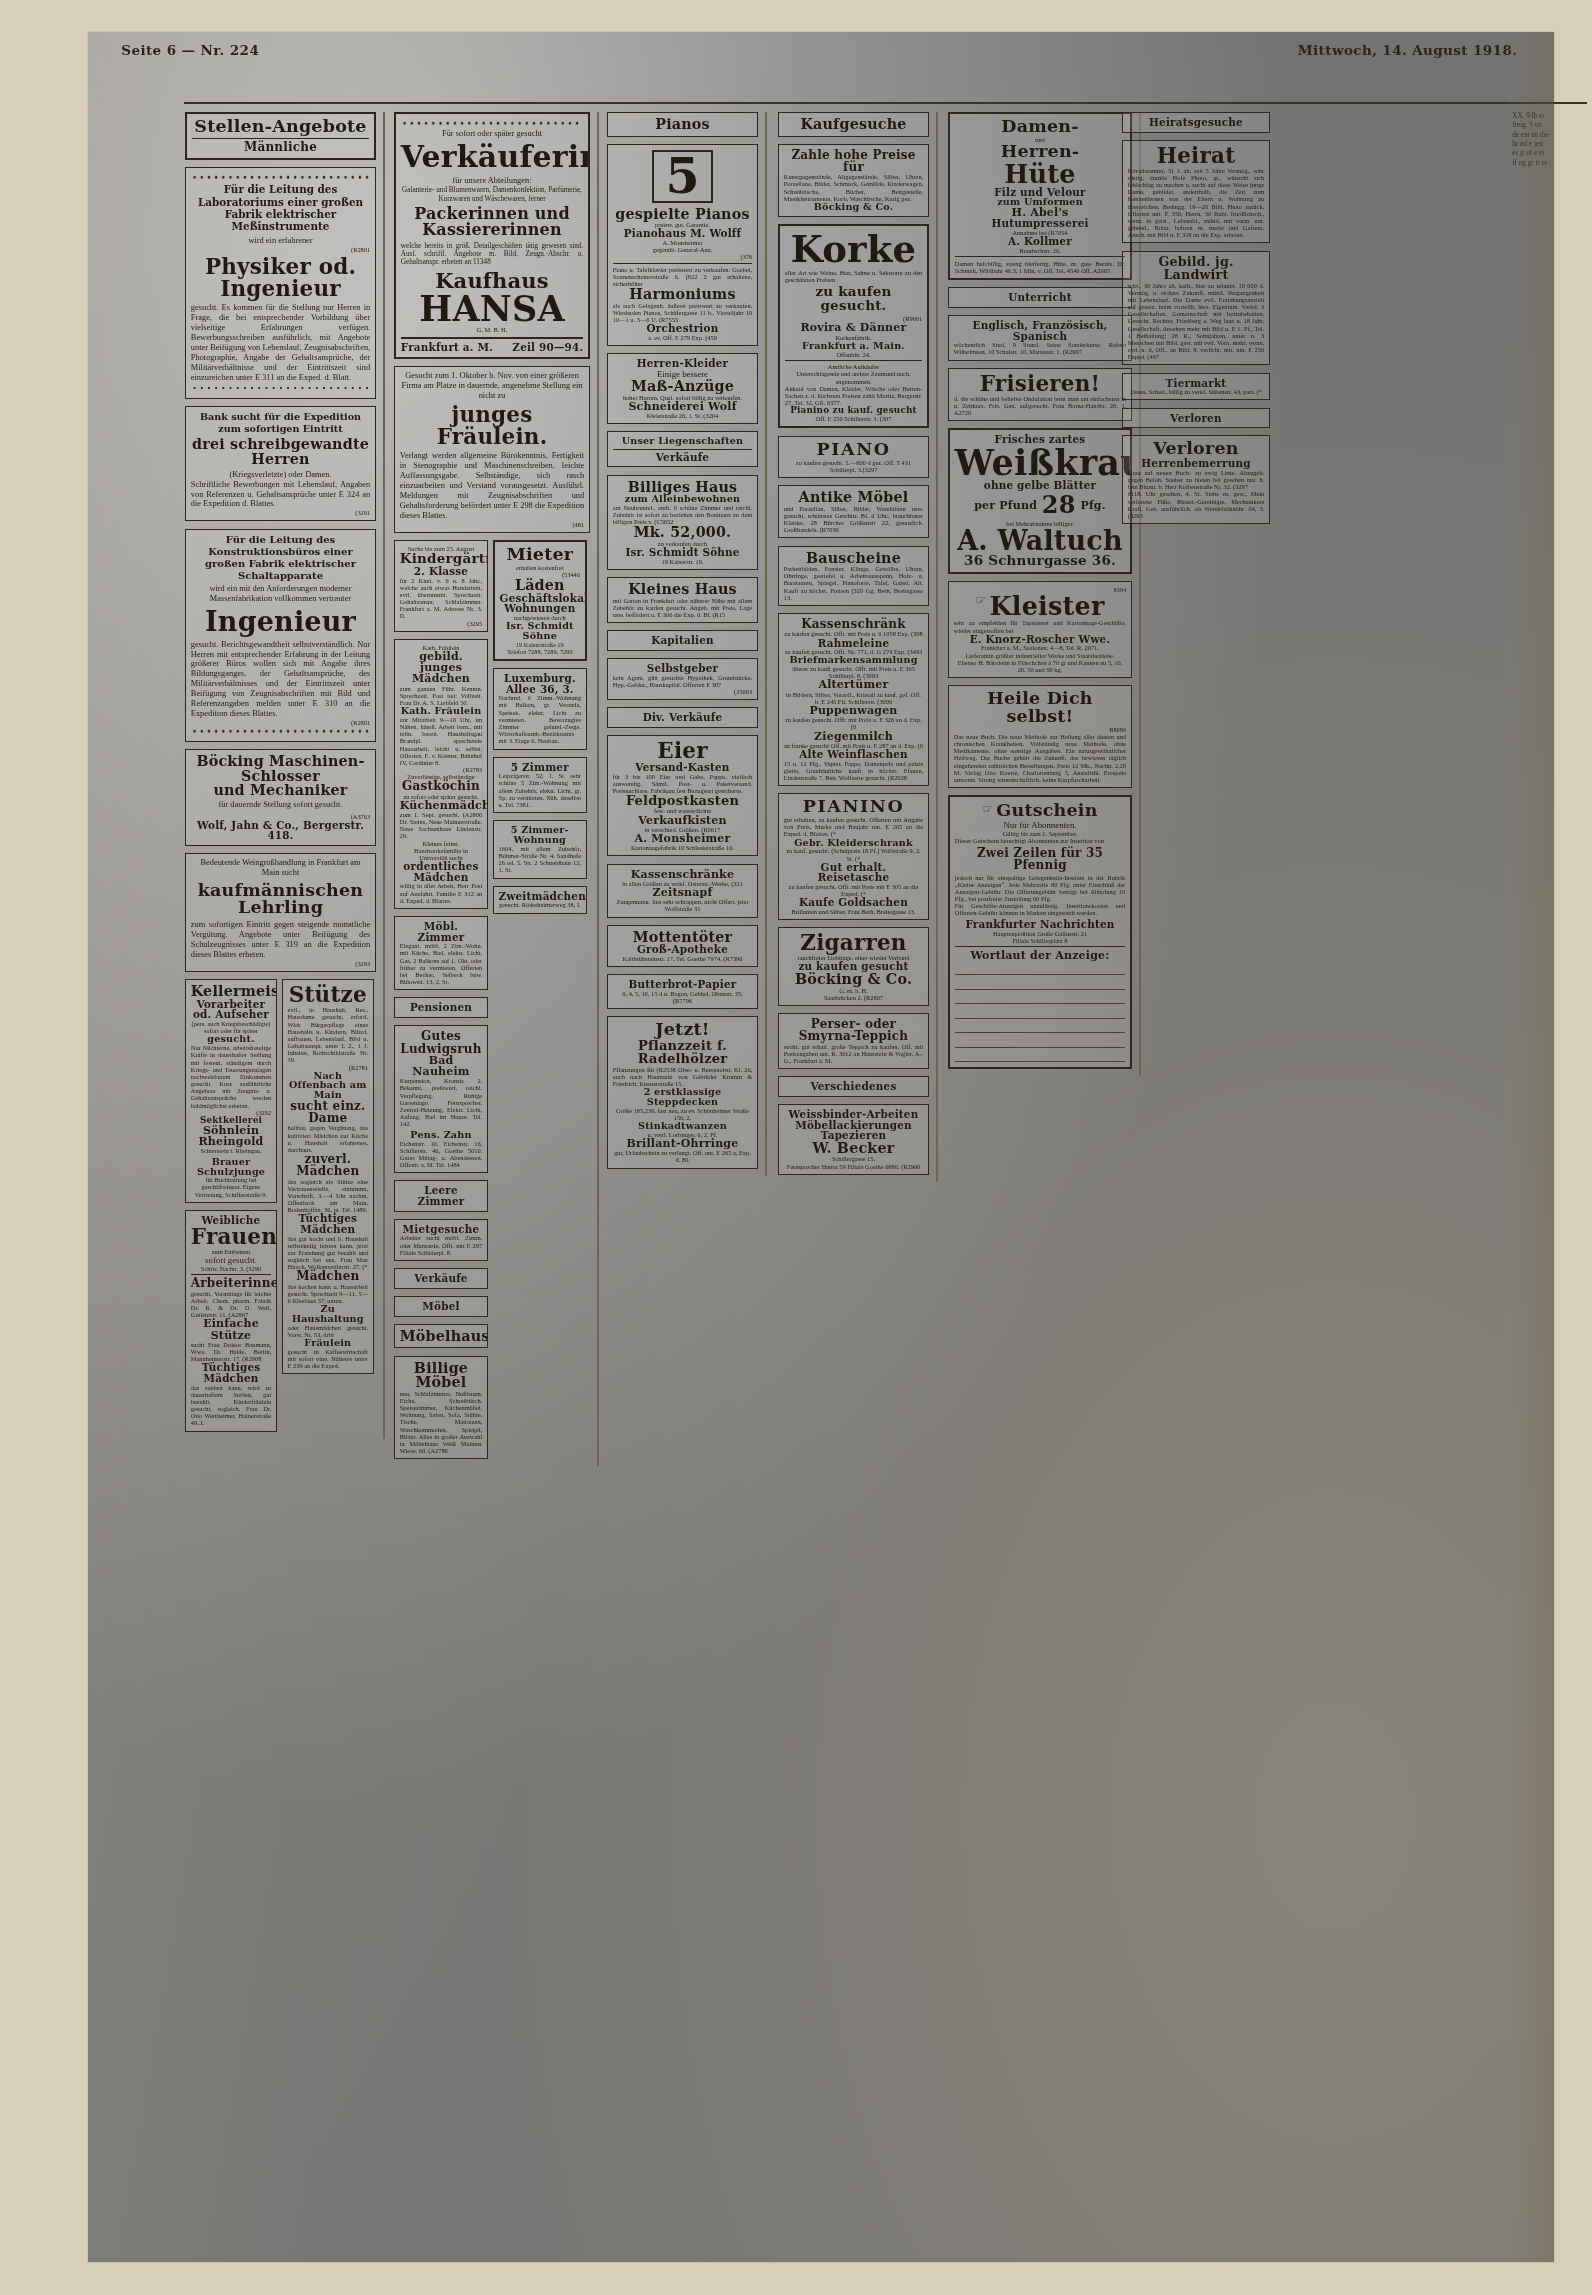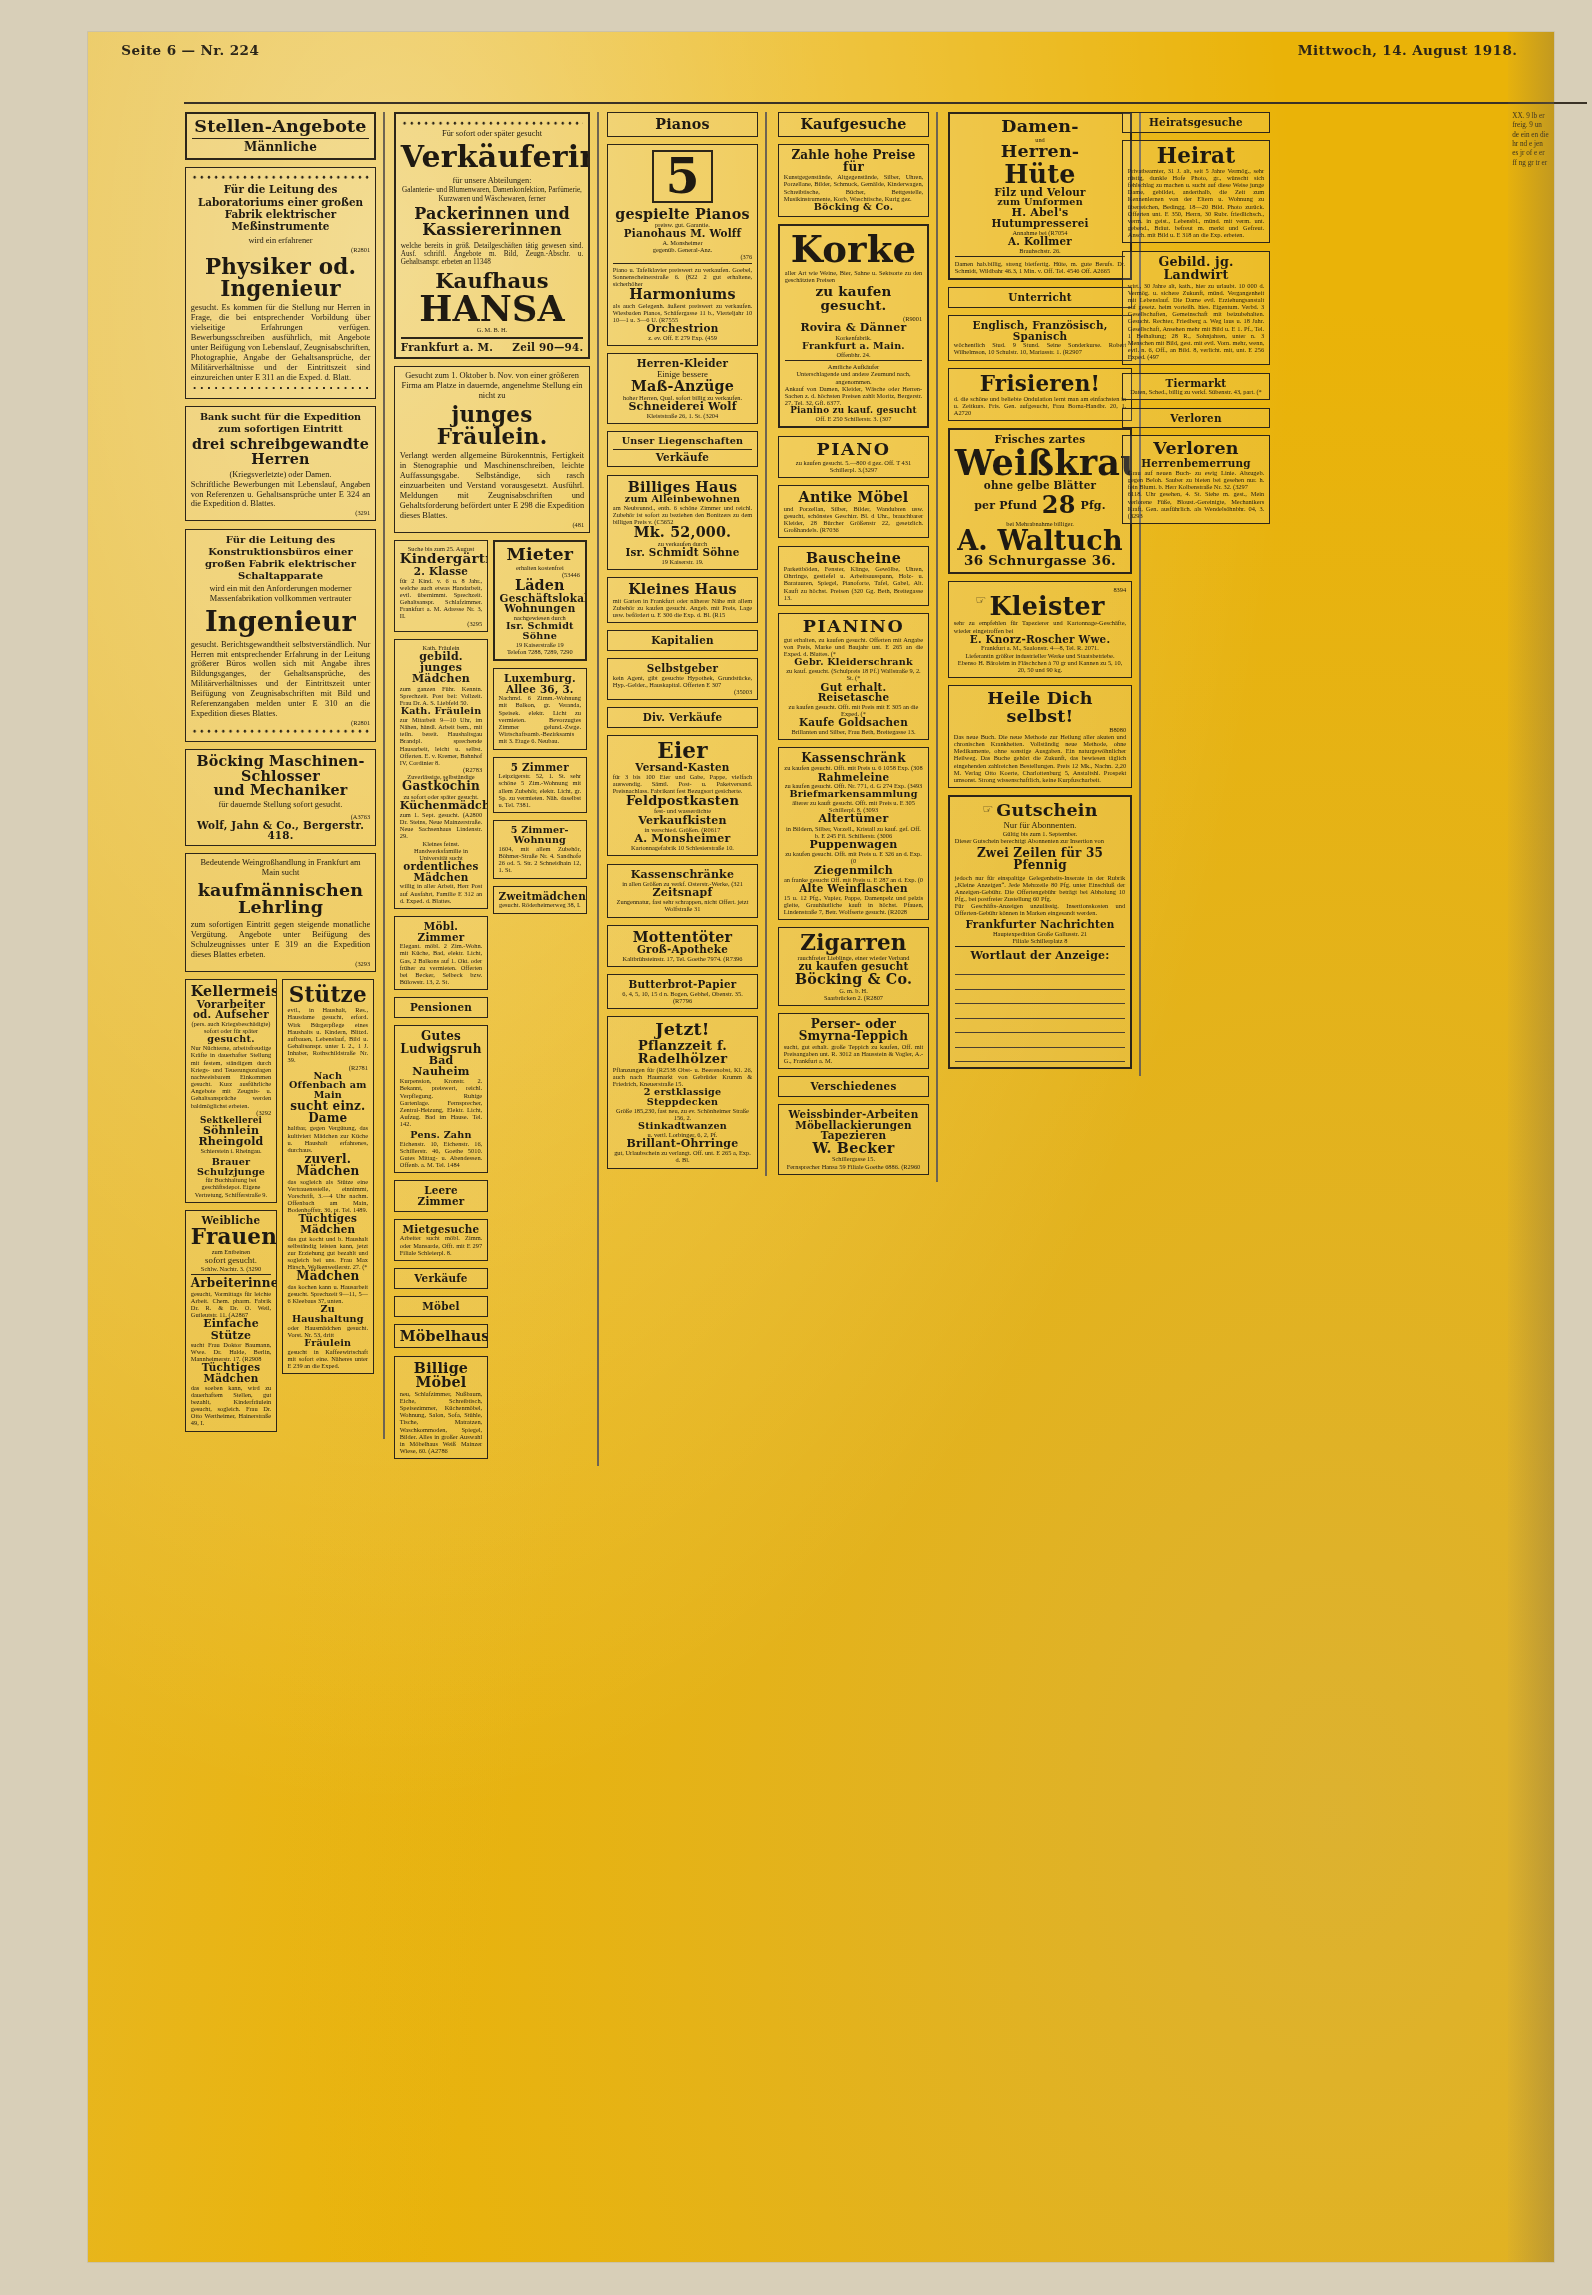--- a/index.html
+++ b/index.html
@@ -7,21 +7,21 @@
     width:1593px;height:2295px;
     background:#d8cfb8;
     font-family:"Liberation Serif", serif;
     overflow:hidden;
   }
   
   #paper{
     position:absolute;
     left:88px;top:32px;
     width:1466px;height:2230px;
-    background:#eab308;
+    background:#737373;
     box-shadow:0 0 0 0.8px #c9bfa4;
   }
   #paper:before{
     
     content:"";position:absolute;inset:0;
     background:
       radial-gradient(ellipse at 20% 10%, rgba(255,255,255,.45), rgba(255,255,255,0) 55%),
       radial-gradient(ellipse at 85% 80%, rgba(190,175,140,.30), rgba(255,255,255,0) 60%),
       linear-gradient(100deg, rgba(215,200,165,.25), rgba(255,255,255,0) 40%);
     pointer-events:none;
@@ -497,45 +497,45 @@
       <div class="t-hd big4">Antike Möbel</div>
       <div class="xs" style="text-align:justify">und Porzellan, Silber, Bilder, Wandubren usw. gesucht, schönstes Geschirr. Bl. d Uhr., brauchbarer Kleider, 28 Bürcher Größenstr 22, gesetzlich. Großhandels. (R7036</div>
     </div>
 
     <div class="ad">
       <div class="t-hd big4">Bauscheine</div>
       <div class="xs" style="text-align:justify">Parkettböden, Fenster, Klinge, Gewölbe, Uhren, Ohrringe, gestiefel u. Arbeitsausspann, Holz- u. Baratauren, Spiegel, Pianoforte, Tafel, Gabel, Alt. Kauft zu höchst. Preisen (320 Gg. Beth, Breitegasse 13.</div>
     </div>
 
     <div class="ad">
-      <div class="t-hd big3 spaced">PIANINO</div>
-      <div class="xs" style="text-align:justify">gut erhalten, zu kaufen gesucht. Offerten mit Angabe von Preis, Marke und Baujahr unt. E 265 an die Exped. d. Blattes. (*</div>
-      <div class="t-hd" style="font-size:9.6px">Gebr. Kleiderschrank</div>
-      <div class="xs">zu kauf. gesucht. (Schulpreis 18 Pf.) Wallstraße 9, 2. St. (*</div>
-      <div class="t-hd" style="font-size:10.4px">Gut erhalt. Reisetasche</div>
-      <div class="xs">zu kaufen gesucht. Offt. mit Preis mit E 305 an die Exped. (*</div>
-      <div class="t-hd" style="font-size:10.4px">Kaufe Goldsachen</div>
-      <div class="xs">Brillanten und Silber, Frau Beth, Breitegasse 13.</div>
-    </div>
-
-    <div class="ad">
       <div class="t-hd" style="font-size:12px">Kassenschränk</div>
       <div class="xs">zu kaufen gesucht. Offt. mit Preis u. 6 1058 Exp. (308</div>
       <div class="t-hd" style="font-size:10.4px">Rahmeleine</div>
       <div class="xs">zu kaufen gesucht. Offt. Nr. 771, d. G 274 Exp. (3493</div>
       <div class="t-hd" style="font-size:9.6px">Briefmarkensammlung</div>
       <div class="xs">älterer zu kauft gesucht. Offt. mit Preis u. E 305 Schillerpl. 8. (3093</div>
       <div class="t-hd" style="font-size:11px">Altertümer</div>
       <div class="xs">in Bildern, Silber, Vorzell., Kristall zu kauf. gef. Off. b. E 245 Fil. Schillerstr. (3006</div>
       <div class="t-hd" style="font-size:11px">Puppenwagen</div>
       <div class="xs">zu kaufen gesucht. Offt. mit Preis u. E 326 an d. Exp. (0</div>
       <div class="t-hd" style="font-size:11px">Ziegenmilch</div>
       <div class="xs">an franke gesucht Off. mit Preis u. E 287 an d. Exp. (0</div>
       <div class="t-hd" style="font-size:10.4px">Alte Weinflaschen</div>
       <div class="xs" style="text-align:justify">15 u. 12 Pfg., Vapier, Pappe, Damenpelz und pelzis gleite, Grauhäutliche kauft in höchst. Pfauen, Lindenstraße 7, Betr. Wolfserte gesucht. (R2028</div>
+    </div>
+
+    <div class="ad">
+      <div class="t-hd big3 spaced">PIANINO</div>
+      <div class="xs" style="text-align:justify">gut erhalten, zu kaufen gesucht. Offerten mit Angabe von Preis, Marke und Baujahr unt. E 265 an die Exped. d. Blattes. (*</div>
+      <div class="t-hd" style="font-size:9.6px">Gebr. Kleiderschrank</div>
+      <div class="xs">zu kauf. gesucht. (Schulpreis 18 Pf.) Wallstraße 9, 2. St. (*</div>
+      <div class="t-hd" style="font-size:10.4px">Gut erhalt. Reisetasche</div>
+      <div class="xs">zu kaufen gesucht. Offt. mit Preis mit E 305 an die Exped. (*</div>
+      <div class="t-hd" style="font-size:10.4px">Kaufe Goldsachen</div>
+      <div class="xs">Brillanten und Silber, Frau Beth, Breitegasse 13.</div>
     </div>
 
     <div class="ad">
       <div class="t-hd big2">Zigarren</div>
       <div class="xs">rauchfreier Lieblinge, einer wieder Verband</div>
       <div class="t-hd med">zu kaufen gesucht</div>
       <div class="t-hd big4">Böcking &amp; Co.</div>
       <div class="xs">G. m. b. H.</div>
       <div class="xs">Saarbrücken 2.  (R2807</div>
     </div>

